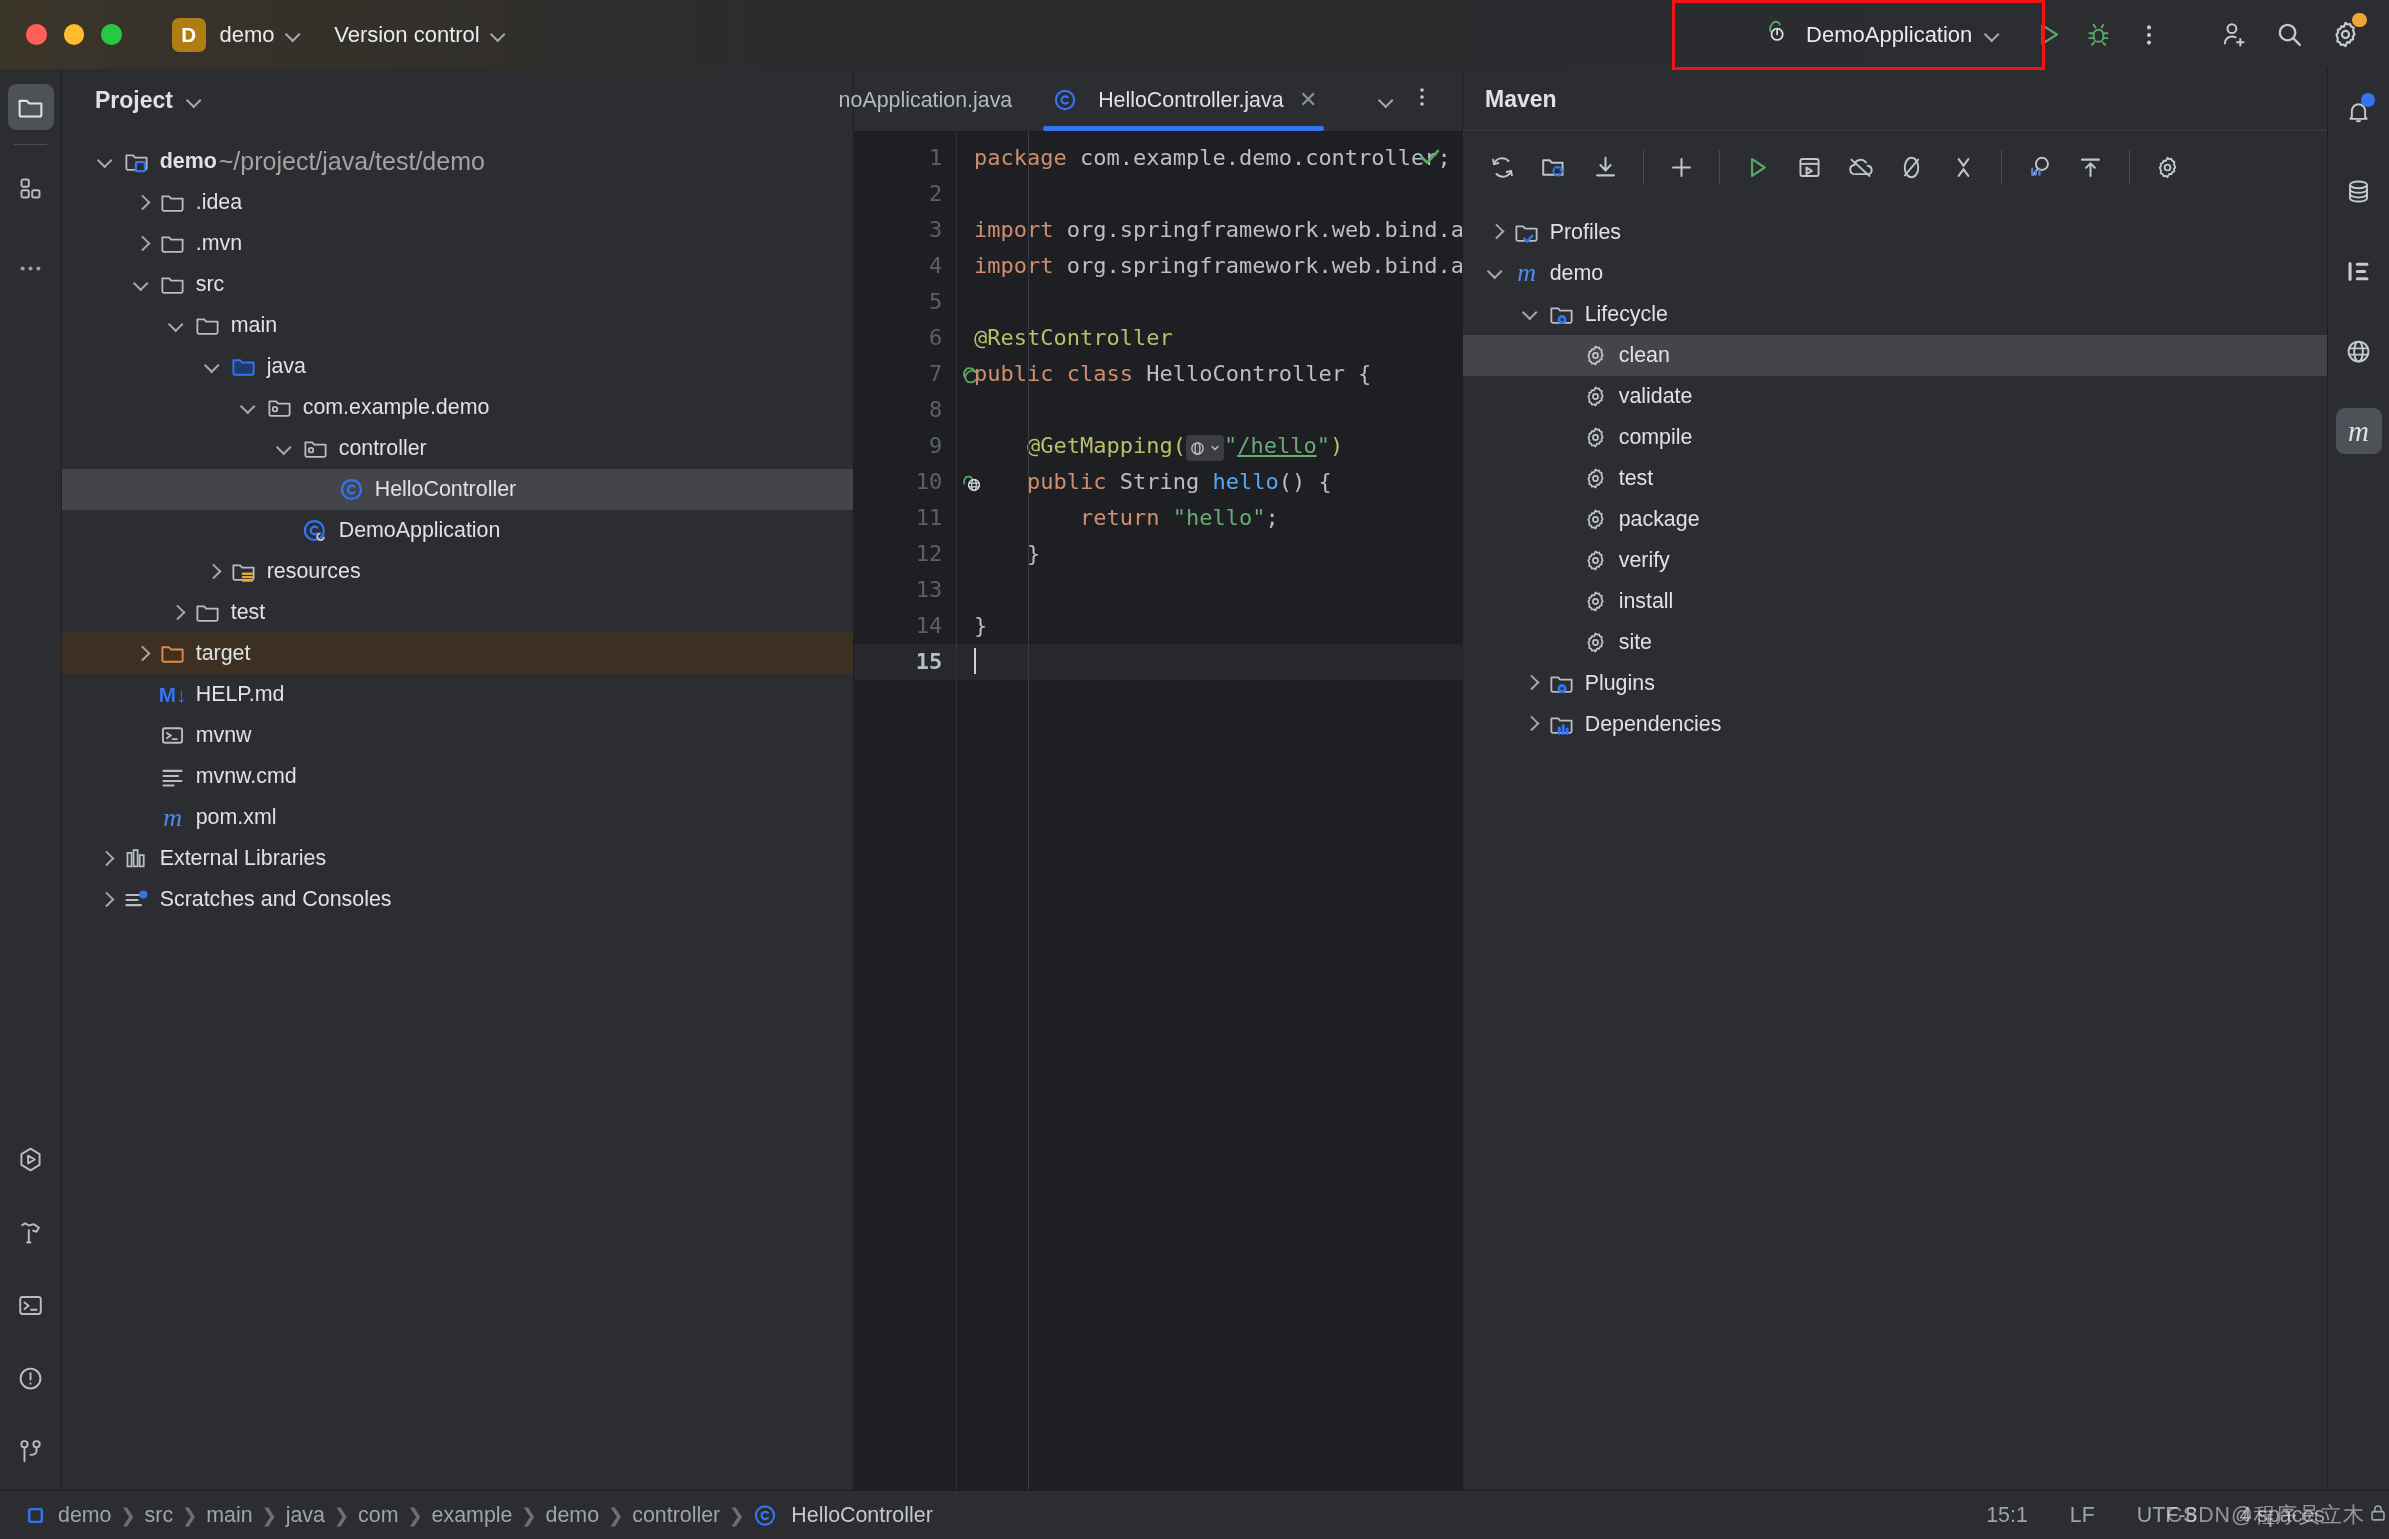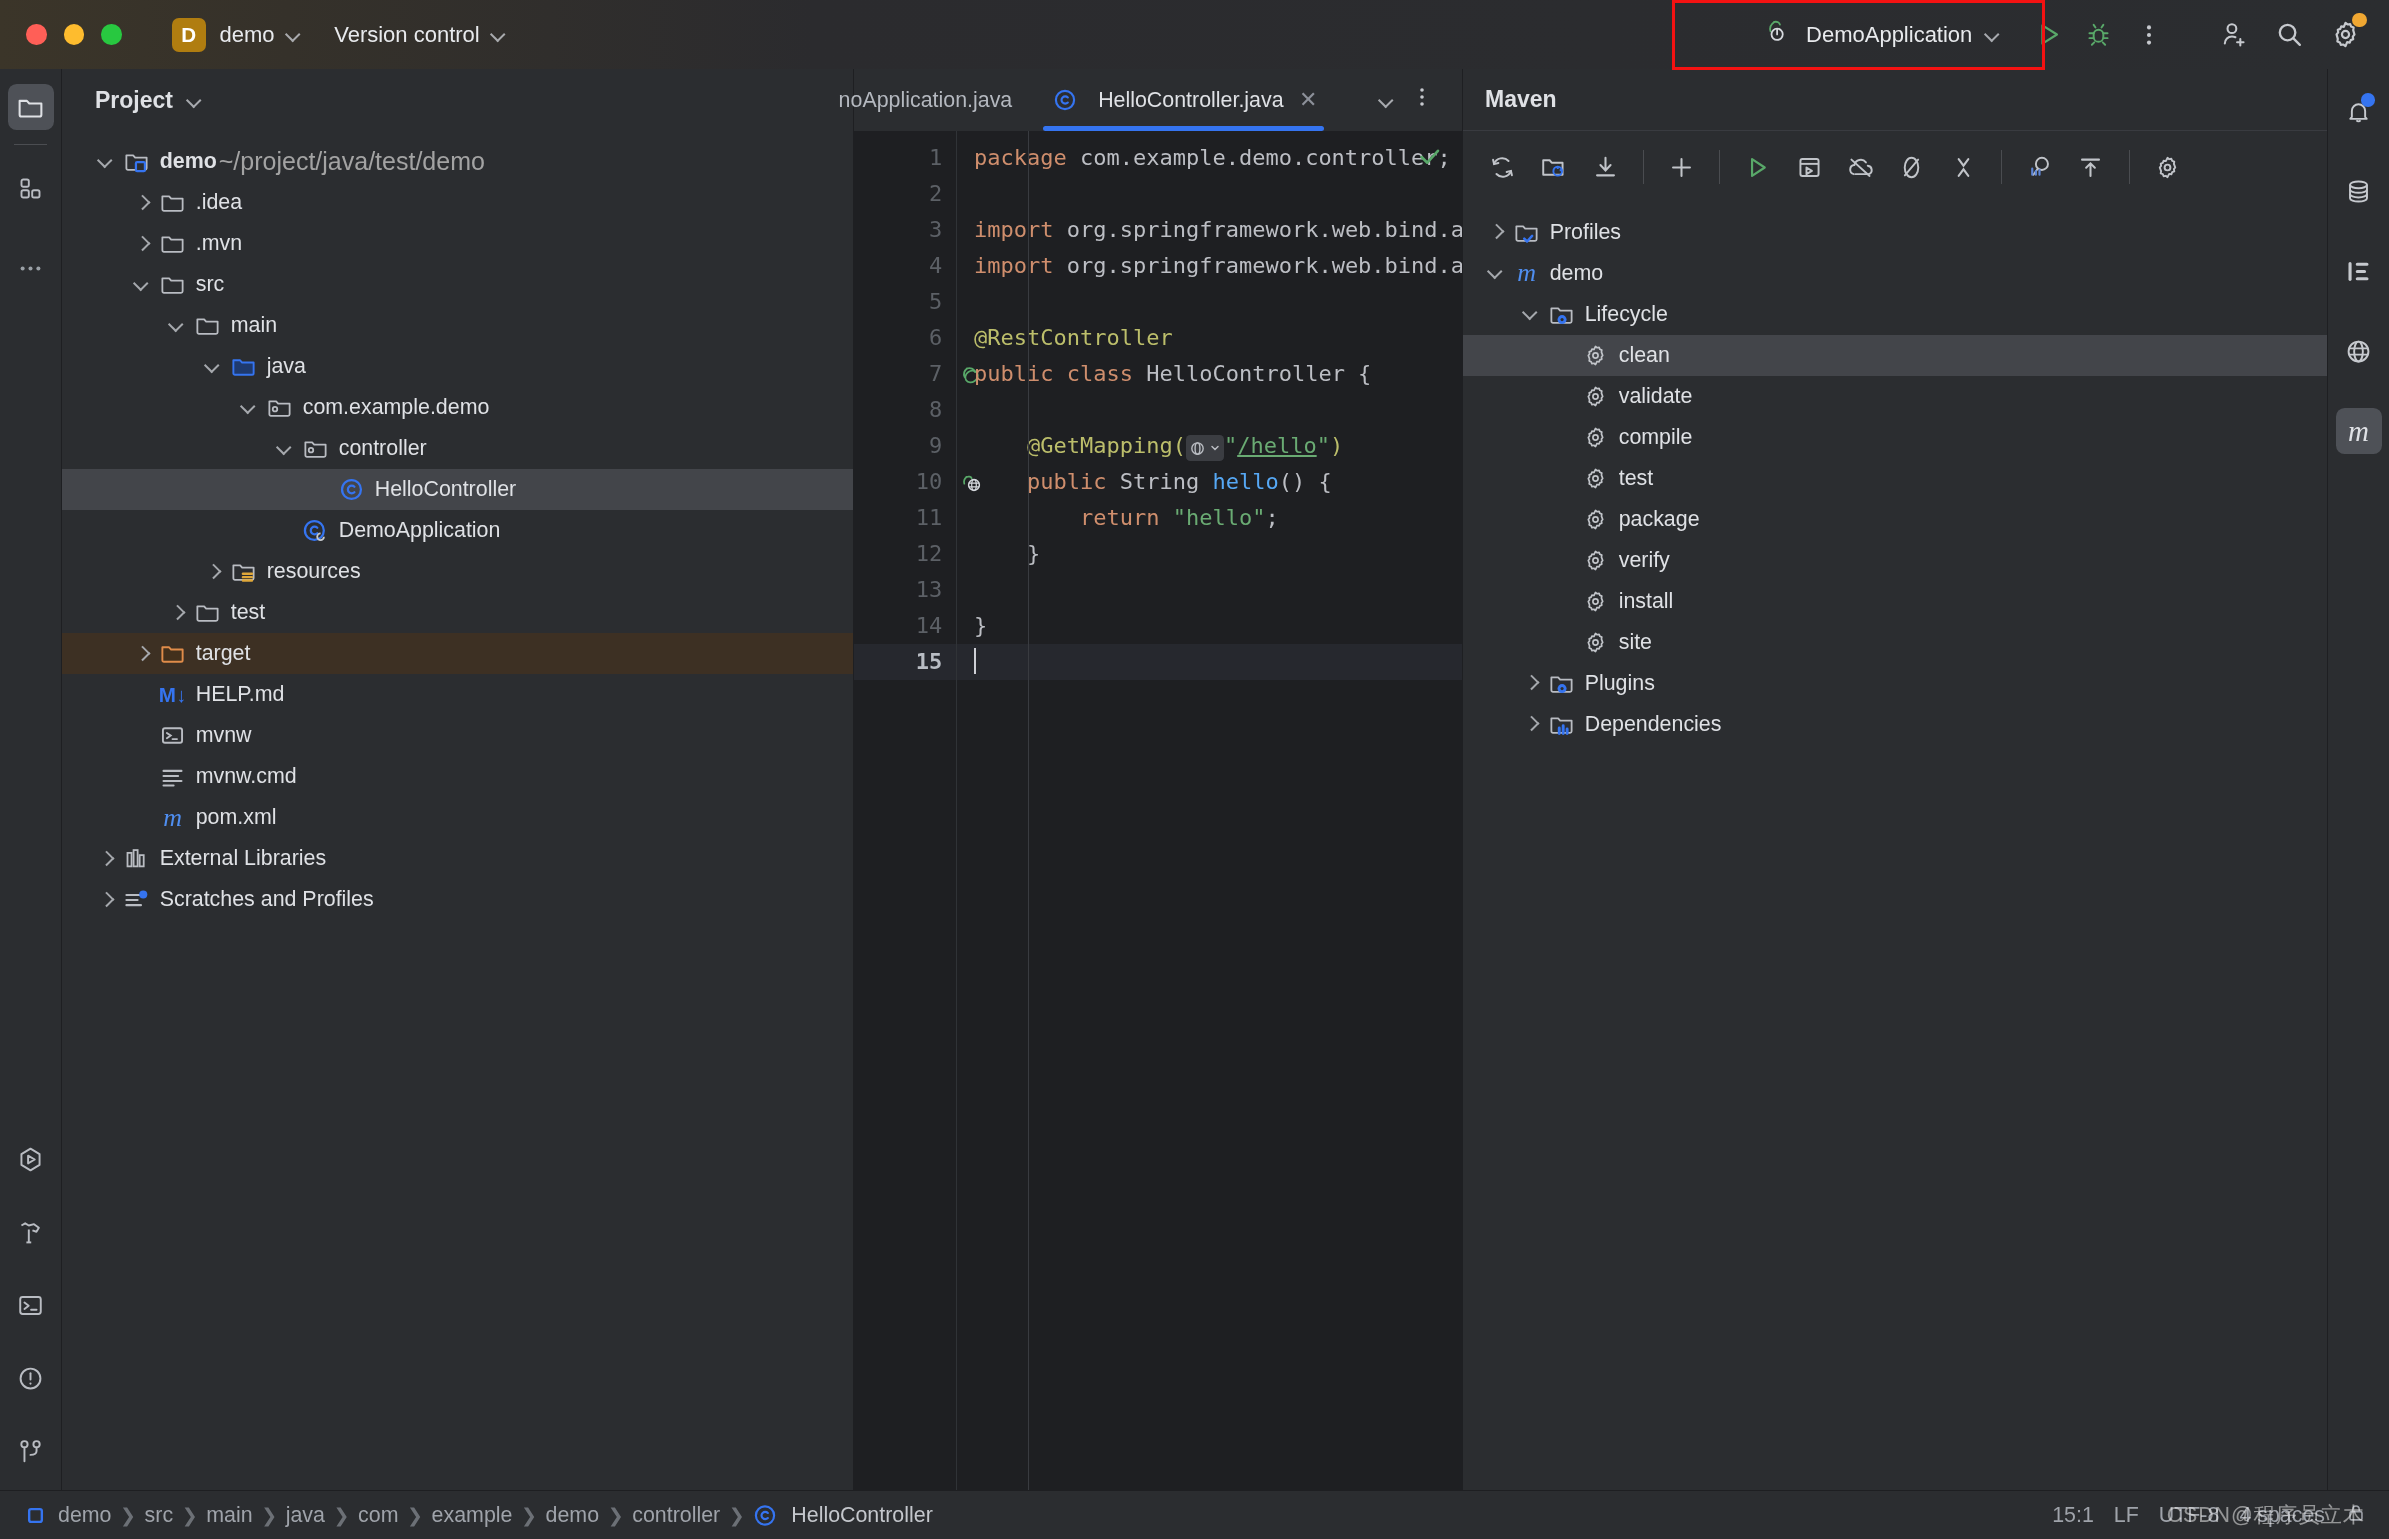--- a/index.html
+++ b/index.html
@@ -128,21 +128,21 @@
   .mrow { height:41px;display:flex;align-items:center;white-space:nowrap; }
   .mrow.sel { background:#43454a; border-radius:0; }
 
   
   .status { height:50px;flex:0 0 50px; background:#2b2d30; display:flex; align-items:center;
     font-size:21.4px; color:#9fa3aa; border-top:0.9px solid #1e1f22; position:relative;}
   .bc { display:flex;align-items:center;gap:0; padding-left:24px; }
   .bc .crumb{ padding:0 8.6px; color:#9fa3aa; }
   .bc .crumb.last{ color:#c4c7cc; }
   .bc .sepc{ color:#6c7076; font-size:19px; }
-  .status-right{ margin-left:auto; display:flex;align-items:center;gap:20px; padding-right:22px; }
+  .status-right{ margin-left:auto; display:flex;align-items:center;gap:42px; }
   .wm { position:absolute; right:24px; top:8.6px; color:rgba(235,235,235,.55); font-size:21.4px;
     letter-spacing:0.9px; pointer-events:none; white-space:nowrap;}
 </style>
 </head>
 <body>
 
 <div class="app">
 
   <div class="titlebar">
     <div class="traffic">
@@ -484,21 +484,21 @@
           </div>
           <div class="row">
             <span style="display:inline-block;width:33px"></span>
             <span class="arrow r"></span>
             <span class="ico">
               <svg width="27" height="27" viewBox="0 0 24 24" fill="none">
                 <path d="M3 8h13M3 12.5h10M3 17h13" stroke="#b9bcc2" stroke-width="1.8" stroke-linecap="round"></path>
                 <circle cx="18" cy="7.5" r="3.6" fill="#3574f0"></circle>
               </svg>
             </span>
-            <span class="lbl">Scratches and Profiles</span>
+            <span class="lbl">Scratches and Consoles</span>
           </div>
         </div>
     </div>
 
     <div class="editor">
       <div class="tabs">
         <div class="tab clipped">
           <span>noApplication.java</span>
         </div>
         <div class="tab active">

